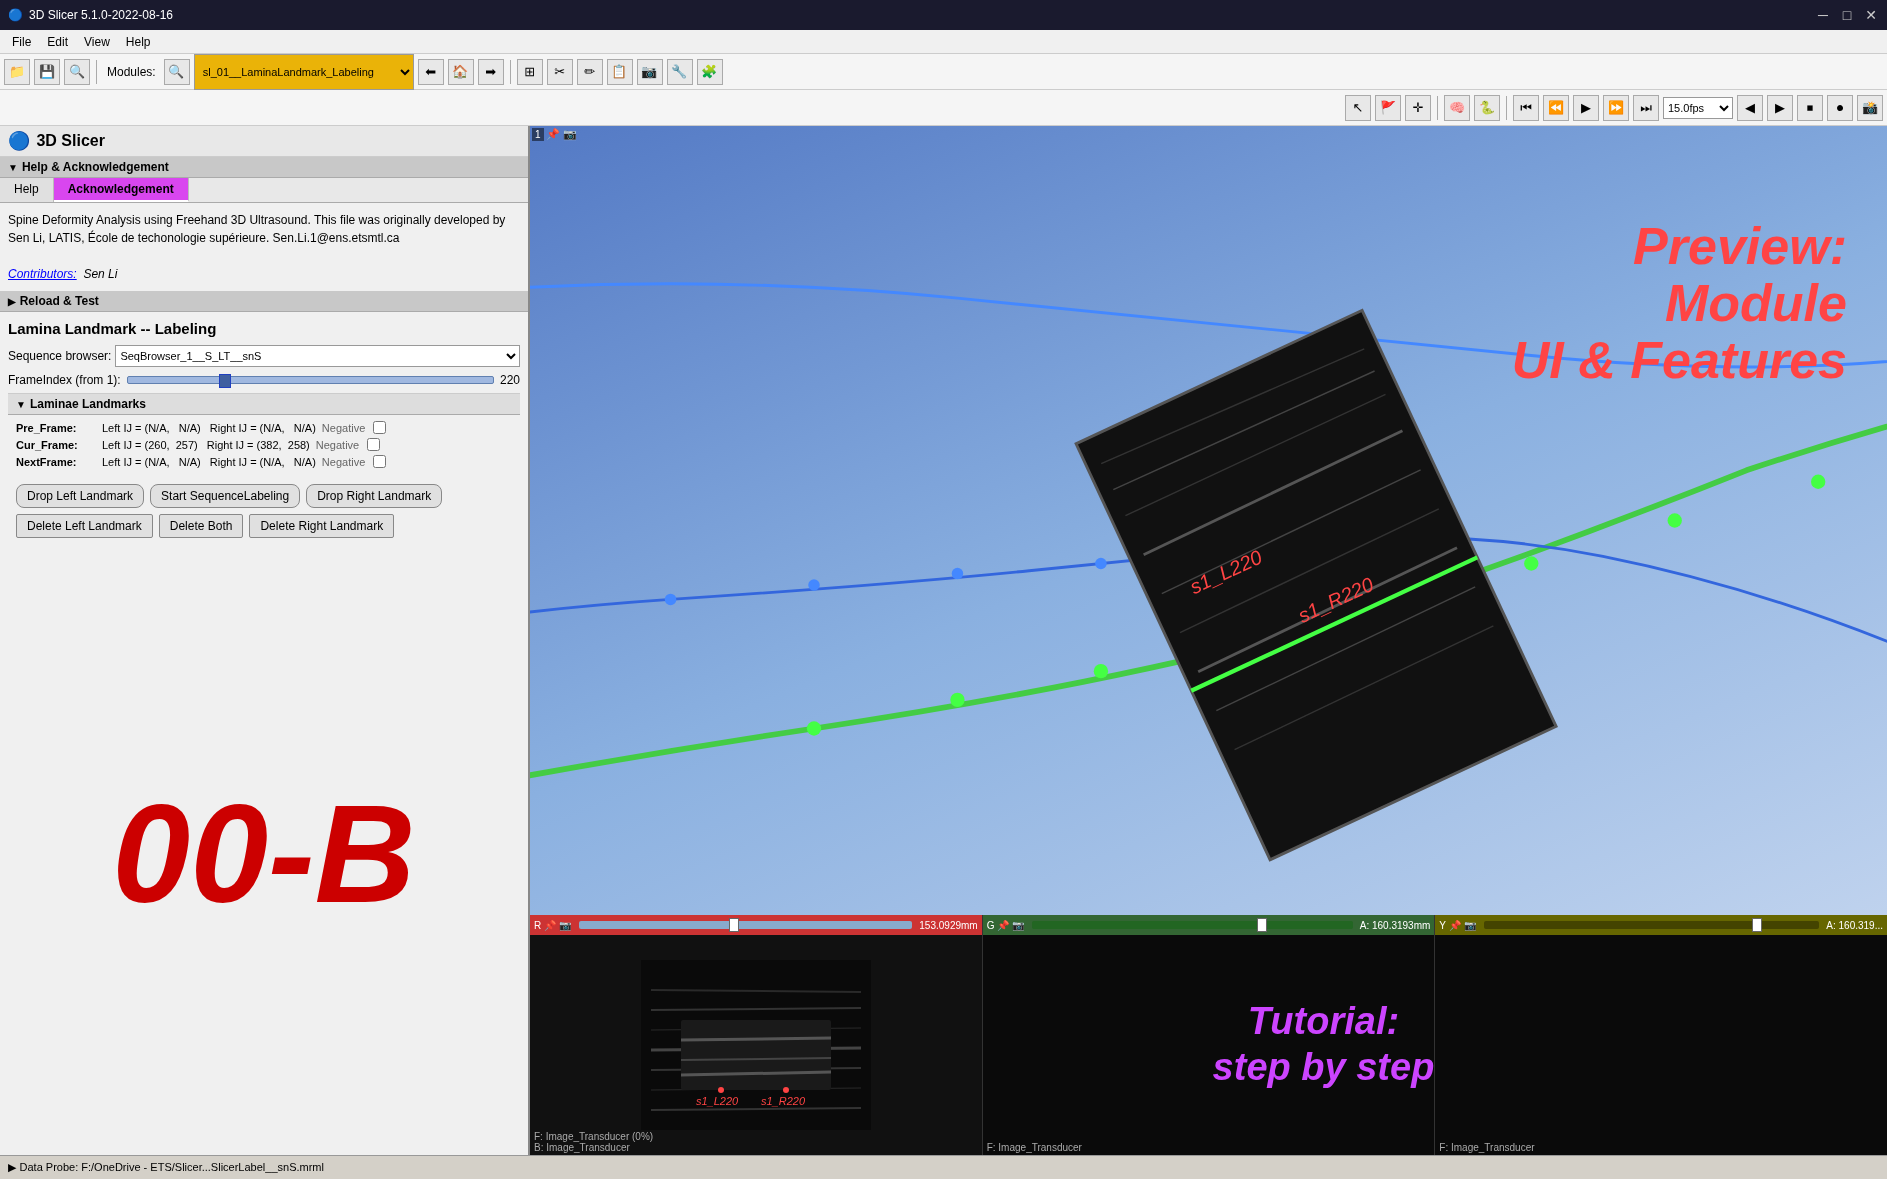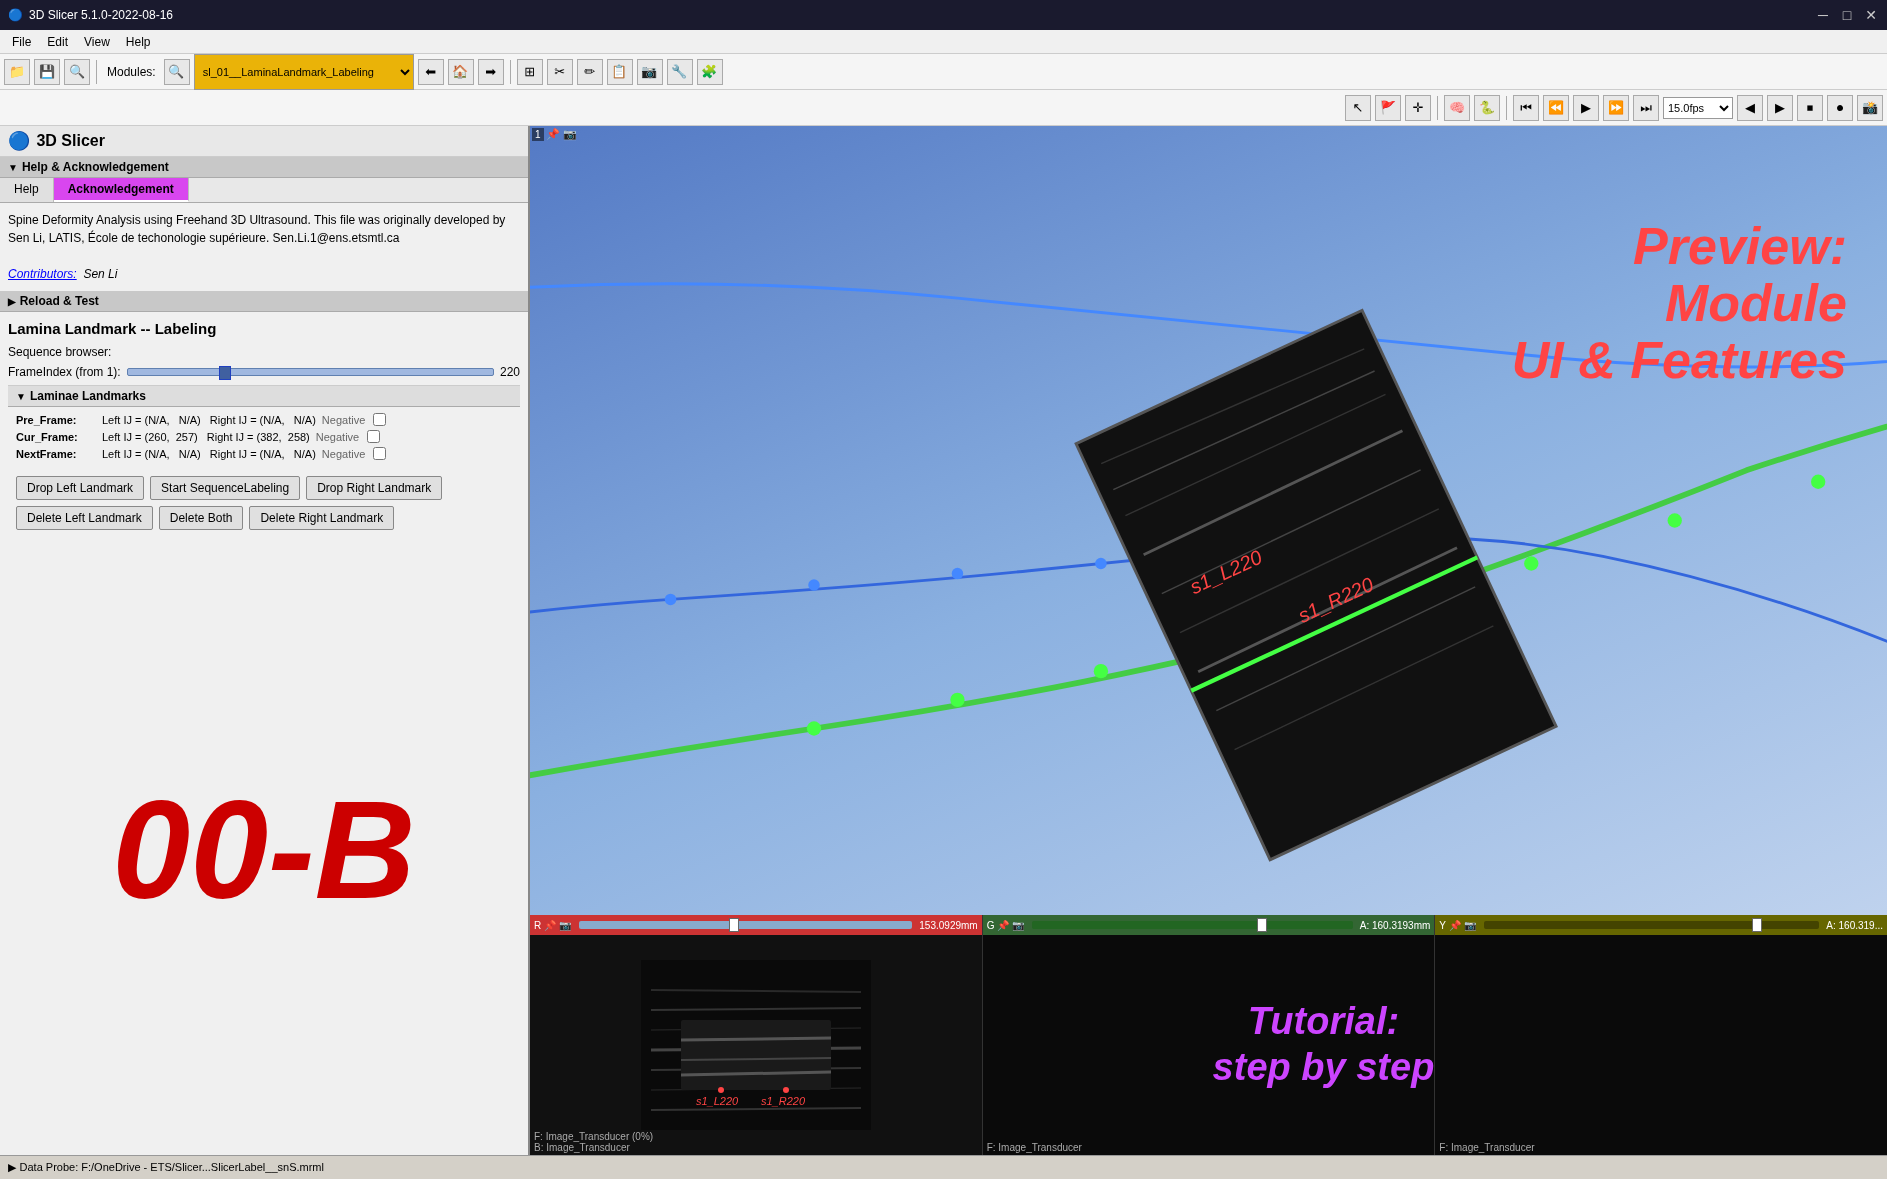--- a/index.html
+++ b/index.html
@@ -70,21 +70,21 @@
     
     .landmarks-section { border-top: 1px solid #ccc; }
     .landmarks-inner { padding: 6px 8px; }
     .landmark-row { display: flex; align-items: center; margin-bottom: 4px; gap: 6px; font-size: 11px; }
     .landmark-label { width: 80px; font-weight: bold; }
     .negative-badge { font-size: 11px; color: #666; }
     .negative-checkbox { margin-left: 2px; }
 
     
     .buttons-row { display: flex; gap: 6px; margin: 6px 8px; }
-    .btn { padding: 4px 10px; font-size: 12px; background: #e0e0e0; border: 1px solid #888; cursor: pointer; border-radius: 2px; }
+    .btn { padding: 4px 10px; font-size: 12px; background: #e0e0e0; border: 1px solid #888; cursor: pointer; border-radius: 8px; }
     .btn-secondary { padding: 4px 10px; font-size: 12px; background: #e0e0e0; border: 1px solid #888; cursor: pointer; border-radius: 2px; }
 
     
     .big-text-area { flex: 1; display: flex; align-items: center; justify-content: center; background: #f0f0f0; }
     .big-00b { font-size: 140px; font-weight: 900; color: #cc0000; font-style: italic; font-family: Arial, sans-serif; }
 
     
     .status-bar {
       height: 24px; background: #d4d0c8; border-top: 1px solid #999; display: flex; align-items: center; padding: 0 8px; font-size: 11px;
     }
@@ -223,20 +223,23 @@
     <div class="section-header">
       <span class="arrow">▶</span>
       <span>Reload &amp; Test</span>
     </div>
 
     <div class="module-section">
       <div class="module-title">Lamina Landmark -- Labeling</div>
 
       <div class="form-row">
         <span class="form-label">Sequence browser:</span>
+        <select class="form-select">
+          <option>SeqBrowser_1__S_LT__snS</option>
+        </select>
       </div>
 
       <div class="slider-row">
         <span class="form-label">FrameIndex (from 1):</span>
         <div class="slider-track">
           <div class="slider-thumb"></div>
         </div>
         <span class="slider-value">220</span>
       </div>
 

